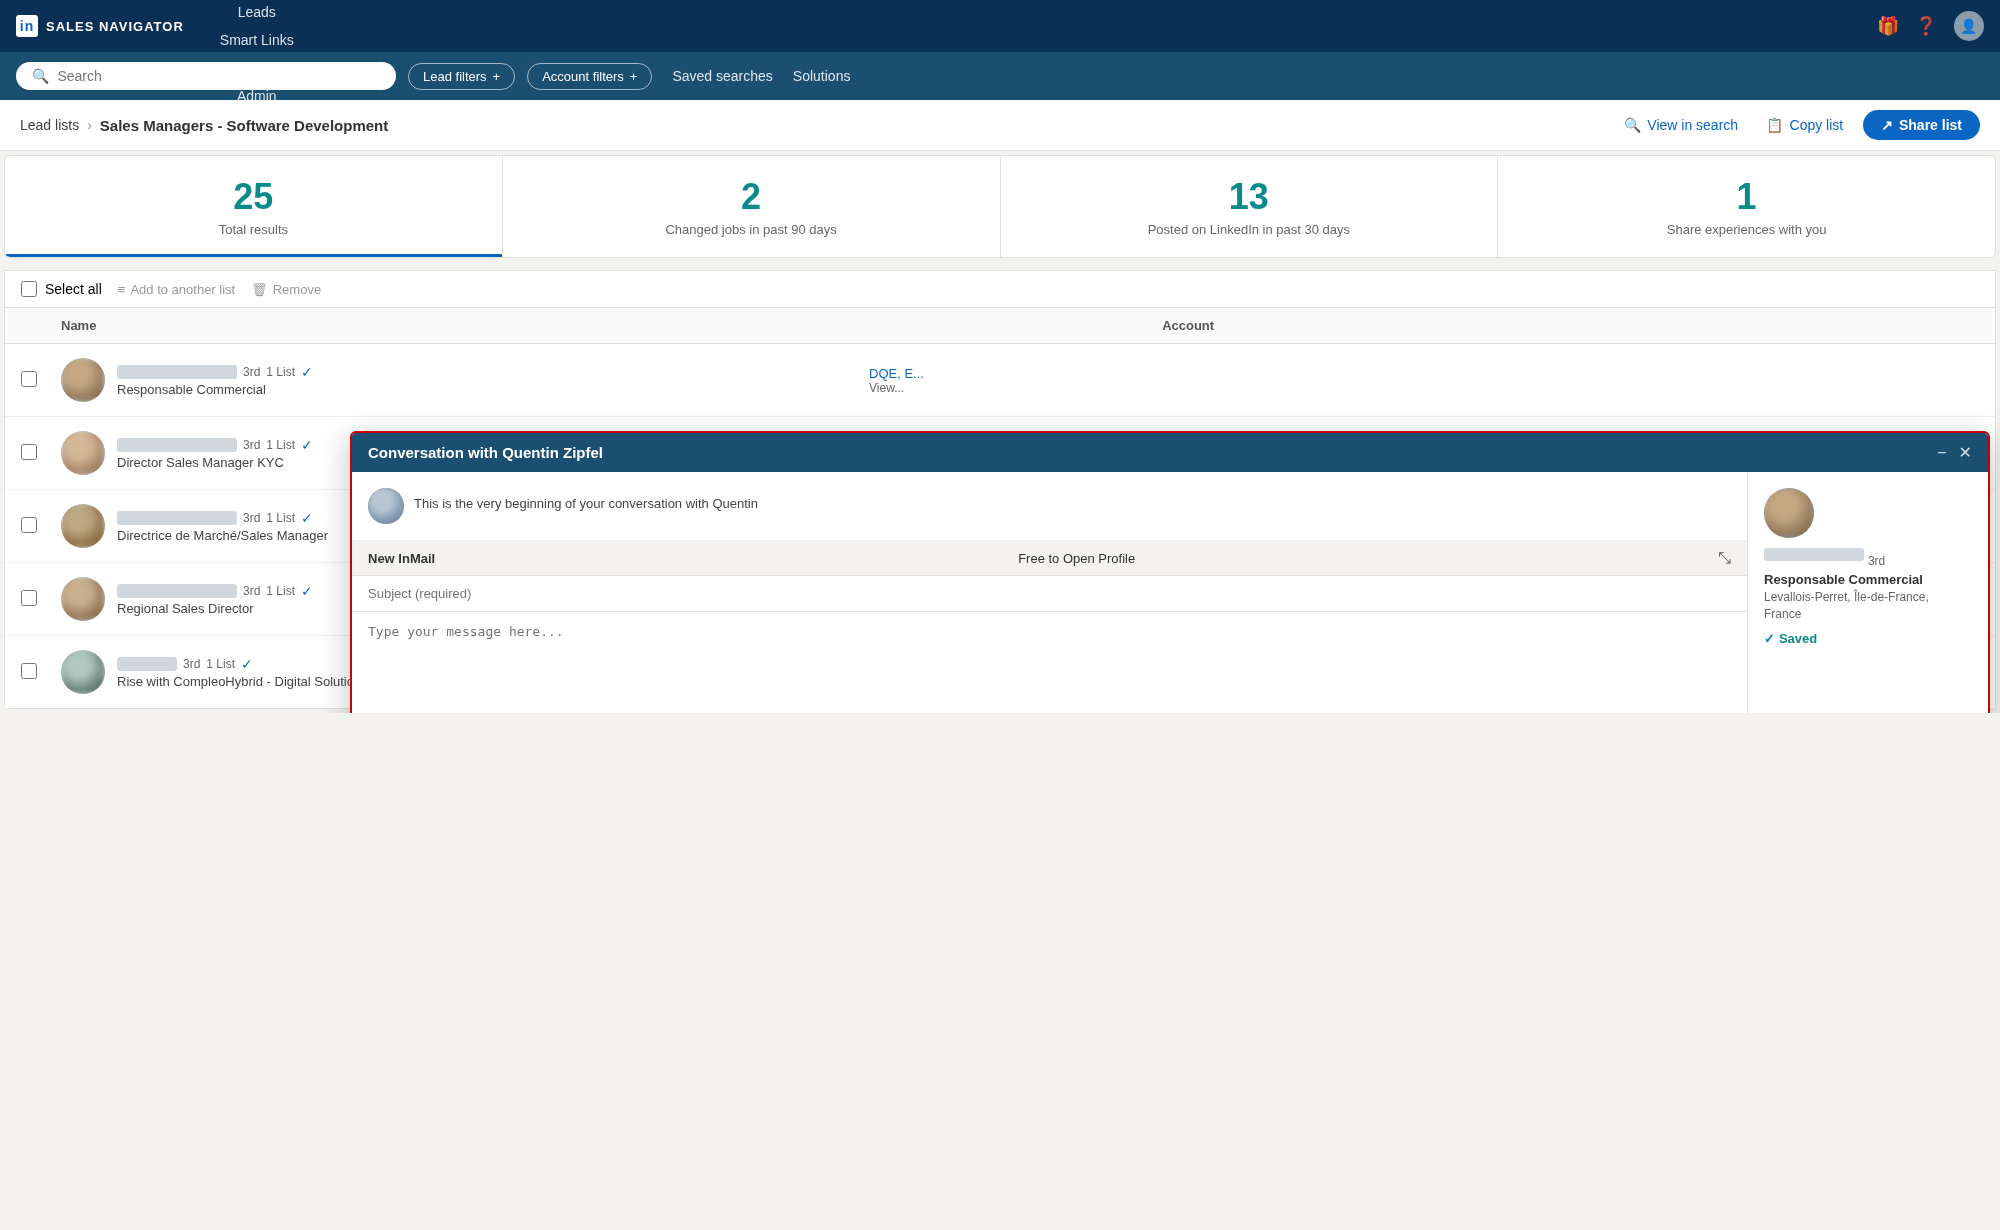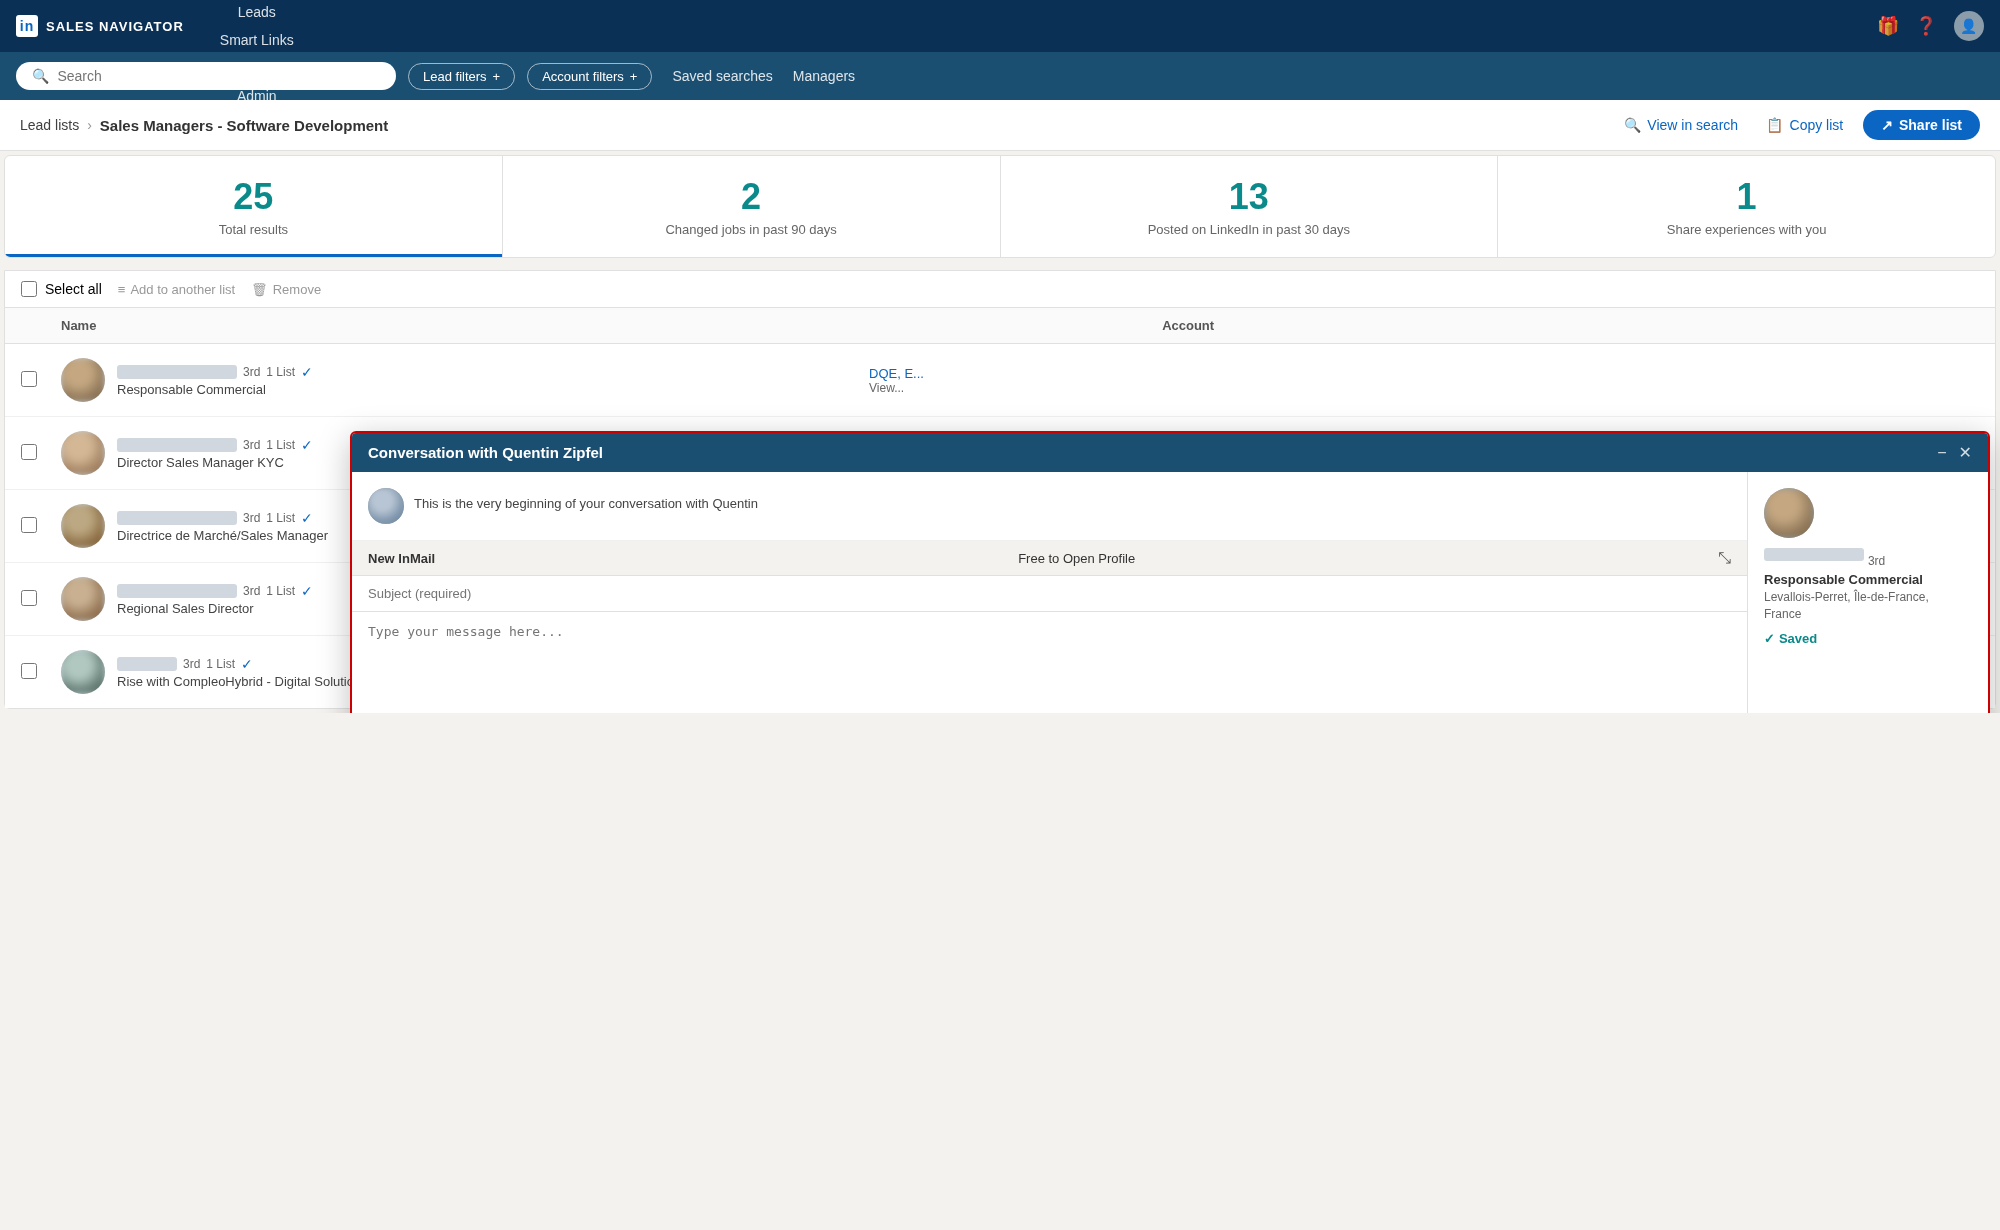--- a/index.html
+++ b/index.html
@@ -540,21 +540,21 @@
   </button>
   <button class="filter-btn">
     <span>Account filters</span>
     <span>+</span>
   </button>
   <div class="search-nav-links">
     <div class="search-nav-link">
       <span>Saved searches</span>
     </div>
     <div class="search-nav-link">
-      <span>Managers</span>
+      <span>Solutions</span>
     </div>
   </div>
 </div>
 
 <div class="breadcrumb-row">
   <div class="breadcrumb">
     <span class="breadcrumb-link">Lead lists</span>
     <span class="breadcrumb-sep">›</span>
     <span class="breadcrumb-current">Sales Managers - Software Development</span>
   </div>

